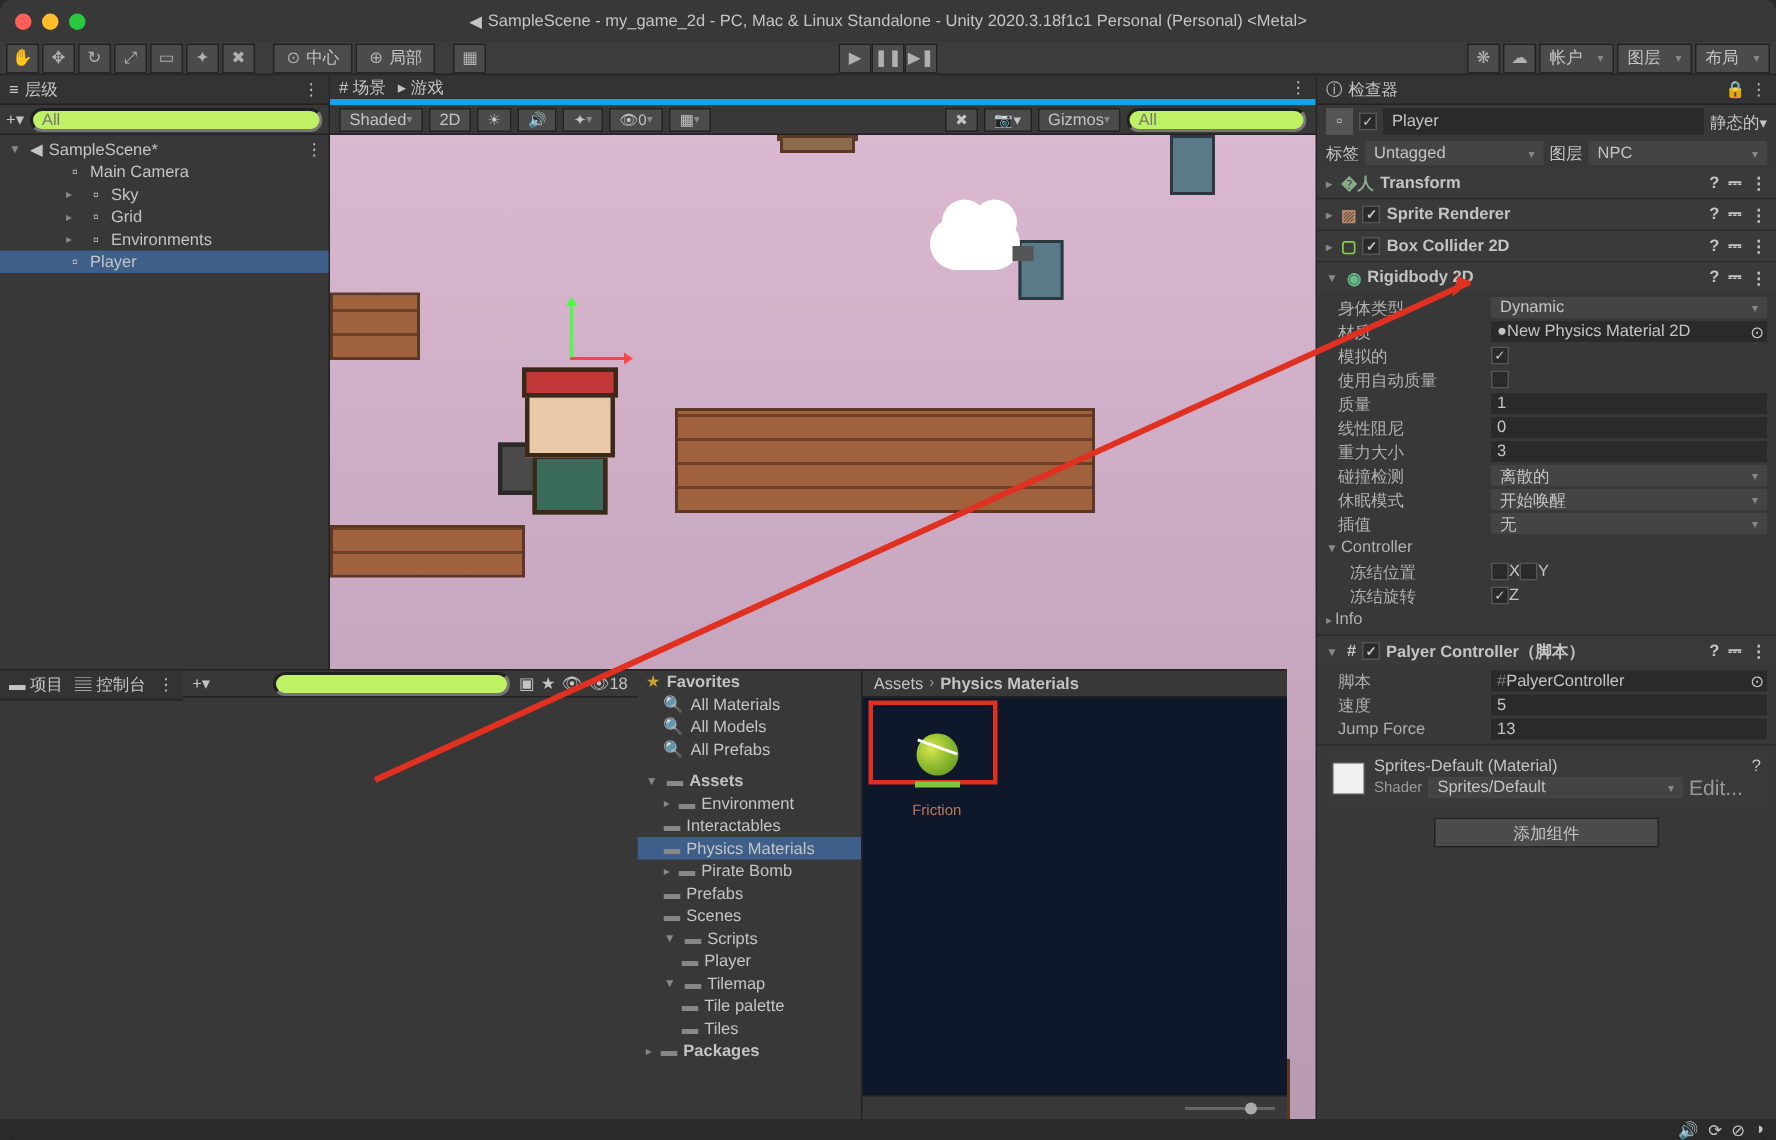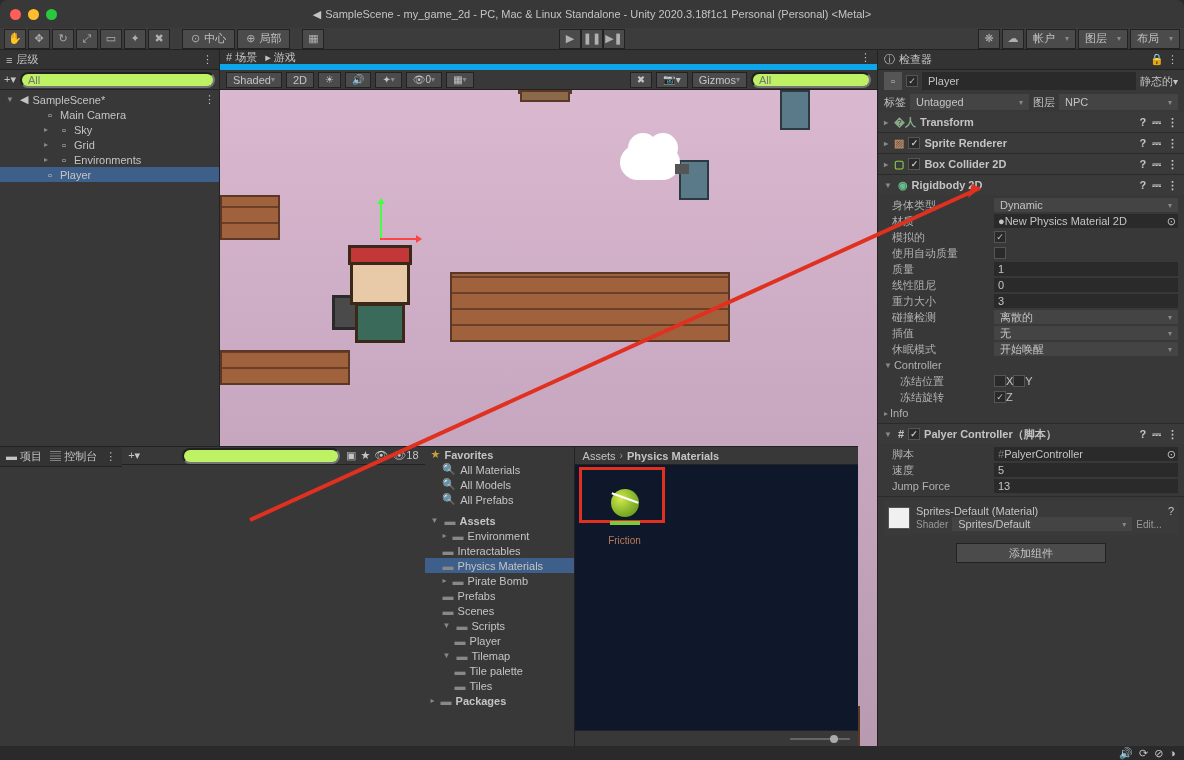--- a/index.html
+++ b/index.html
@@ -27,21 +27,21 @@
 .search-hdr { flex:1; background:#bef264; height:16px; border-radius:8px; padding:0 6px; color:#666;}
 .tree { padding: 2px 0; font-size: 11px;}
 .tree-row { display: flex; align-items: center; padding: 1px 4px 1px 18px; height: 15px; gap: 4px; cursor: pointer;}
 .tree-row.d2 { padding-left: 44px; }
 .tree-row.sel { background: #3e5f8a; color: #fff;}
 .tree-row .fold { width: 10px; display: inline-block; color: #888; font-size: 8px;}
 .icon-sq { width: 12px; height: 12px; display:inline-flex; align-items:center; justify-content:center;}
 
 
 .panel-center { flex: 1; display: flex; flex-direction: column; background: #383838; border-right: 1px solid #222; }
-.scene-tabs { height: 20px; display: flex; align-items: center; border-bottom: 6px solid #0ea5e9; background: #333; gap:8px; padding:0 6px;}
+.scene-tabs { height: 20px; display: flex; align-items: center; border-bottom: 4px solid #0ea5e9; background: #333; gap:8px; padding:0 6px;}
 .scene-toolbar { height: 20px; display: flex; align-items: center; padding: 0 6px; gap: 4px; background: #383838; border-bottom: 1px solid #222;}
 .mini-btn { background:#4b4b4b; border:1px solid #222; height:16px; padding:0 6px; display:flex; align-items:center; font-size:10px;}
 .viewport { flex: 1; background: linear-gradient(180deg, #d9b8d0 0%, #c8a8c0 50%, #b89bb0 100%); position: relative; overflow:hidden;}
 .mountain { position:absolute; bottom:120px; left:40px; width:260px; height:140px; background:#a98fb0; opacity:0.6; clip-path: polygon(0 100%, 20% 40%, 35% 60%, 50% 20%, 65% 50%, 80% 30%, 100% 60%, 100% 100%);}
 .platform { position:absolute; background:#8b5a3c; border:2px solid #5a3825;}
 .brick-fill { background: repeating-linear-gradient(0deg, #a0623d 0, #a0623d 14px, #6b3f28 14px, #6b3f28 16px), repeating-linear-gradient(90deg, transparent 0, transparent 28px, #6b3f28 28px, #6b3f28 30px); }
 .character { position:absolute; left:110px; top:155px; width:100px; height:110px;}
 .char-head { width:60px; height:50px; background:#e8c9a8; border:3px solid #3a2818; position:absolute; top:10px; left:20px;}
 .char-hat { width:64px; height:20px; background:#c23838; border:3px solid #3a2818; position:absolute; top:0; left:18px;}
 .char-body { width:50px; height:40px; background:#3a6b5a; border:3px solid #3a2818; position:absolute; top:58px; left:25px;}
@@ -365,29 +365,29 @@
                   <span>3</span>
                 </div>
               </div>
             <div class="prop-row">
                 <div class="prop-label">碰撞检测</div>
                 <div class="prop-dd tri-down">
                   <span>离散的</span>
                 </div>
               </div>
             <div class="prop-row">
+                <div class="prop-label">休眠模式</div>
+                <div class="prop-dd tri-down">
+                  <span>开始唤醒</span>
+                </div>
+              </div>
+            <div class="prop-row">
                 <div class="prop-label">插值</div>
                 <div class="prop-dd tri-down">
                   <span>无</span>
-                </div>
-              </div>
-            <div class="prop-row">
-                <div class="prop-label">休眠模式</div>
-                <div class="prop-dd tri-down">
-                  <span>开始唤醒</span>
                 </div>
               </div>
             <div class="prop-row">
                 <span class="fold-t">▼</span>
                 <div class="prop-label" style="padding-left:0">Controller</div>
               </div>
             <div class="prop-row">
                 <div class="prop-label" style="padding-left:16px">冻结位置</div>
                 <div class="prop-check"></div> 
                 <span>X</span> 
@@ -438,21 +438,21 @@
         </div>
         <div class="material-box">
           <div class="mat-preview"></div>
           <div style="flex:1">
             <div>Sprites-Default (Material)</div>
             <div style="display:flex;gap:4px;align-items:center;">
                 <span style="font-size:10px;color:#999">Shader</span>
                 <div class="prop-dd tri-down" style="flex:1">
                   <span>Sprites/Default</span>
                 </div>
-                <span style="font-size:10px;color:#999">Edit...</span>
+                <span style="font-size:14px;color:#999">Edit...</span>
               </div>
           </div>
           <span style="align-self:flex-start">?</span>
         </div>
         <div class="add-comp-btn">
             <span>添加组件</span>
           </div>
       </div>
     </div>
   </div>

